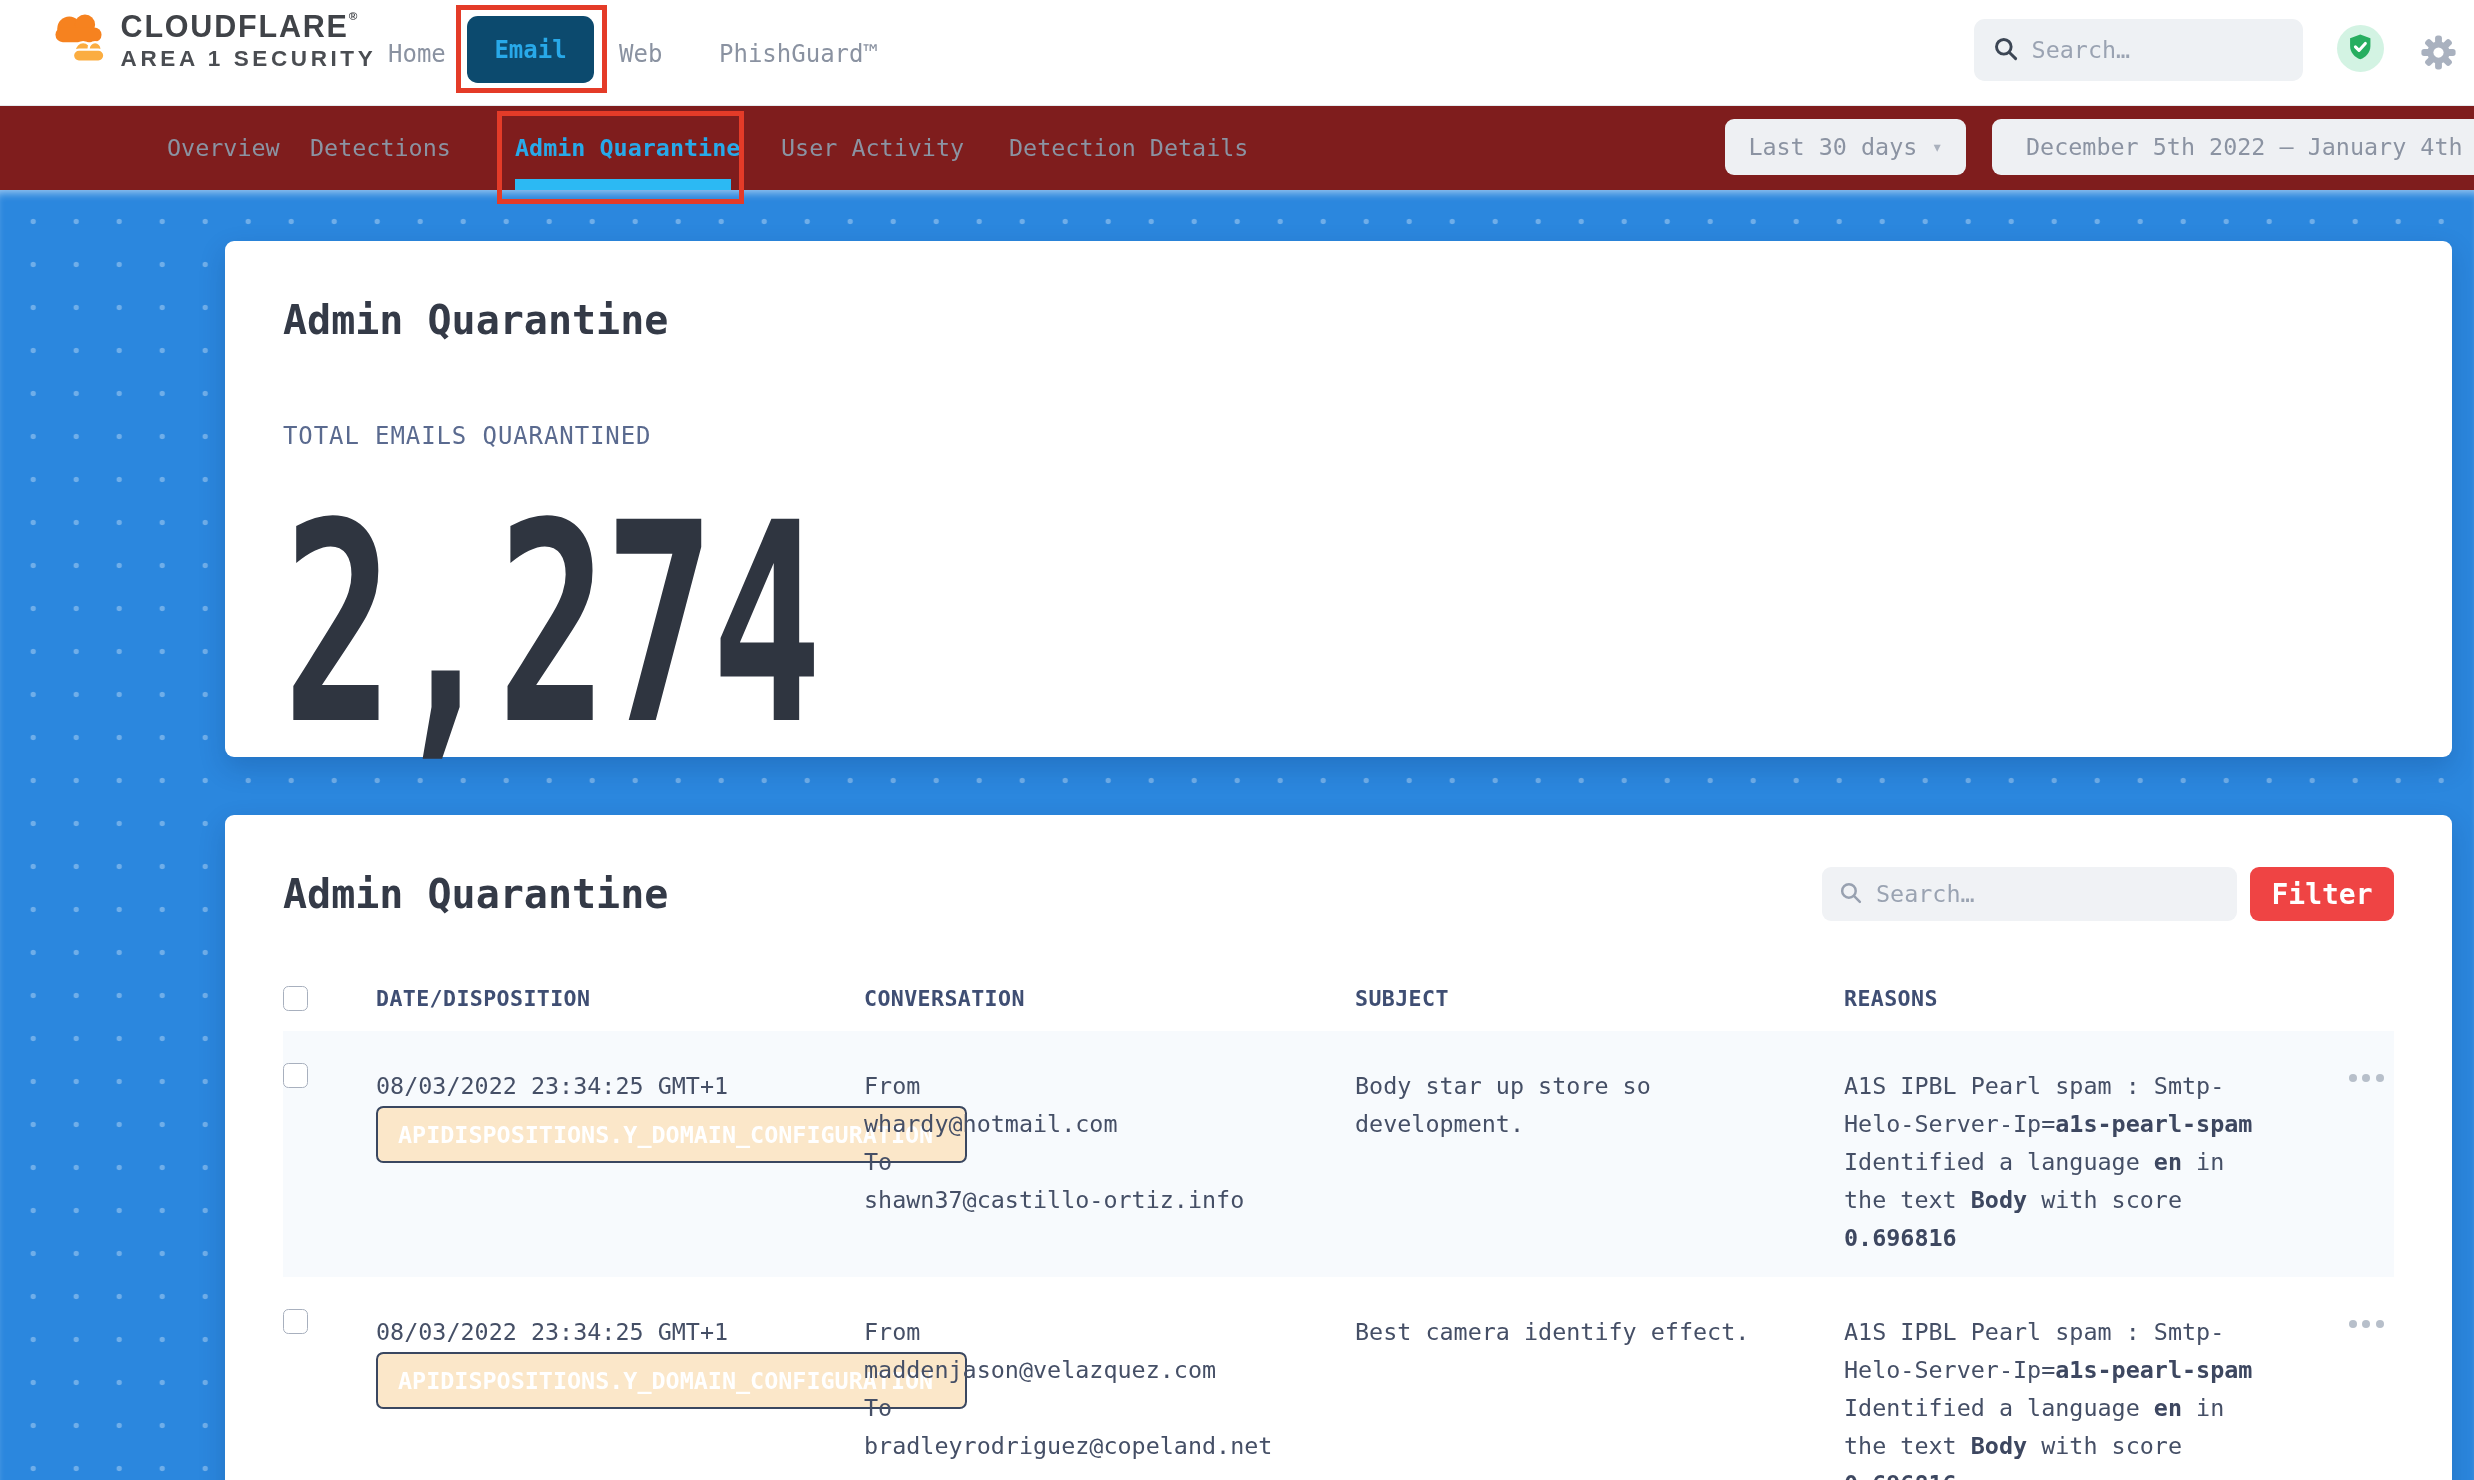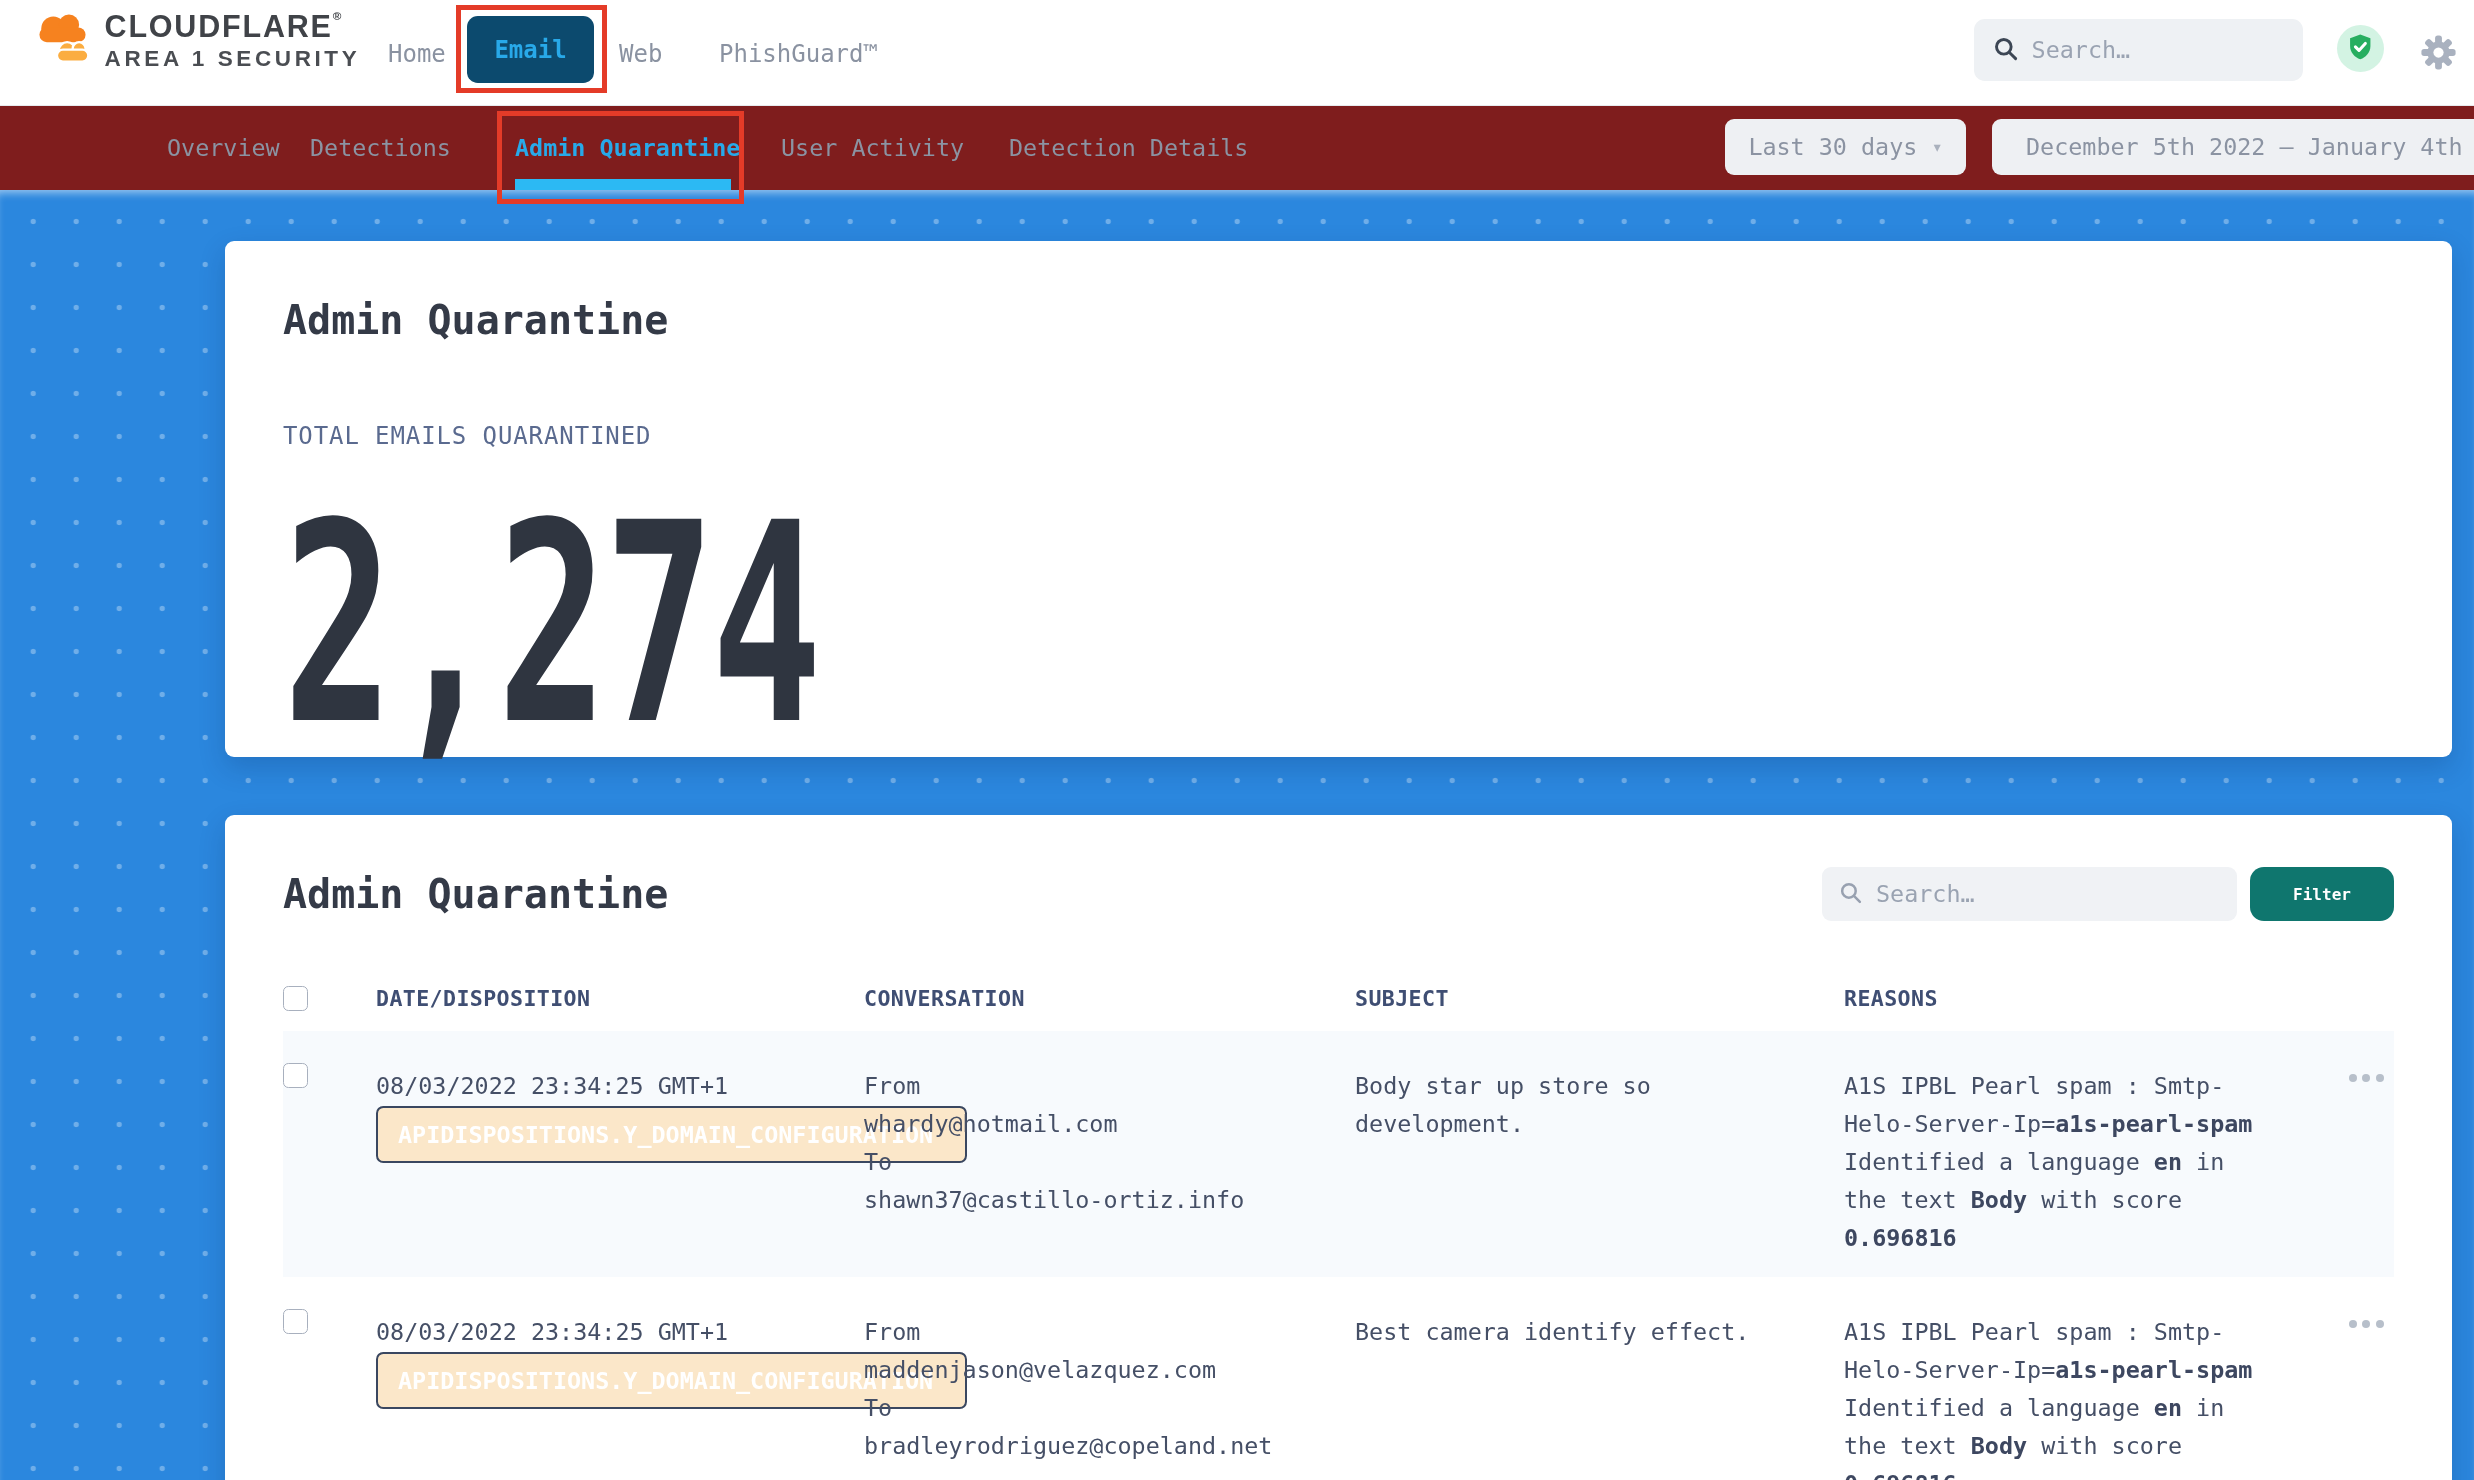--- a/index.html
+++ b/index.html
@@ -4,21 +4,21 @@
 <style>
   * { margin:0; padding:0; box-sizing:border-box; }
   html,body { width:2475px; height:1480px; overflow:hidden; }
   body {
     font-family:"DejaVu Sans Mono","Liberation Mono",monospace;
     background:#fff; position:relative; color:#454f66;
   }
 
   
   .topbar { position:relative; height:106px; background:#fff; border-bottom:1.8px solid #e7eaee; z-index:5; }
-  .brand { position:absolute; left:33px; top:9px; display:flex; align-items:center; }
+  .brand { position:absolute; left:49px; top:9px; display:flex; align-items:center; }
   .brand-text { margin-left:12.6px; font-family:"Liberation Sans","DejaVu Sans",sans-serif; }
   .brand-l1 { font-size:30.5px; font-weight:bold; color:#404348; letter-spacing:1.8px; }
   .brand-mark { font-size:11.7px; vertical-align:top; color:#404348; }
   .brand-l2 { font-size:22.5px; font-weight:bold; color:#4a4d52; letter-spacing:3.6px; margin-top:1.8px; }
   .nav-link { position:absolute; top:40px; font-size:24px; color:#8a92a1; cursor:pointer; white-space:nowrap; }
   .nav-pill { position:absolute; left:467px; top:16px; width:127px; height:67px; background:#0c4a6e;
               border-radius:10.8px; display:flex; align-items:center; justify-content:center;
               color:#28a9e9; font-weight:bold; font-size:24px; cursor:pointer; }
   .top-search { position:absolute; left:1974px; top:19px; width:329px; height:62px; background:#eef1f4;
                 border-radius:10.8px; display:flex; align-items:center; padding:0 18px; }
@@ -59,22 +59,22 @@
   .metric-label { margin-top:78px; font-size:24px; color:#5a6a8f; letter-spacing:0.9px; }
   .metric-number { margin-top:36px; font-size:184px; font-weight:bold; color:#2f3540;
                    line-height:1; letter-spacing:-0.02em; transform:scaleY(1.5);
                    transform-origin:left top; white-space:nowrap; }
 
   .card2 { top:625px; height:808px; padding:0 58px; overflow:hidden; }
   .card2-head { display:flex; align-items:center; justify-content:space-between; padding-top:52px; }
   .head-right { display:flex; align-items:center; gap:12.6px; }
   .card-search { width:415px; height:54px; background:#f0f2f5; border-radius:9px;
                  display:flex; align-items:center; padding:0 16px; }
-  .filter-btn { width:144px; height:54px; background:#0f766e; border:none; border-radius:14px;
-                color:#fff; font-family:inherit; font-size:16px; font-weight:bold; cursor:pointer; }
+  .filter-btn { width:144px; height:54px; background:#ef4444; border:none; border-radius:9px;
+                color:#fff; font-family:inherit; font-size:28px; font-weight:bold; cursor:pointer; }
 
   .tgrid { display:grid; grid-template-columns:93px 488px 491px 489px 505px 1fr; align-items:start; }
   .t-head { margin-top:65px; padding-bottom:20px; }
   .t-head .col { font-size:21.6px; font-weight:bold; color:#3f4e73; letter-spacing:0.4px; white-space:nowrap; }
   .checkbox { display:inline-block; width:25px; height:25px; border:1.8px solid #a8b0be;
               border-radius:5.4px; background:#fff; cursor:pointer; }
   .t-row { position:relative; padding-top:36px; min-height:246px; font-size:23.4px; line-height:38px; }
   .t-row.alt { background:#f7fafd; }
   .cell-date { white-space:nowrap; }
   .badge { position:absolute; left:93px; top:75px; width:591px; height:57px; z-index:1;

